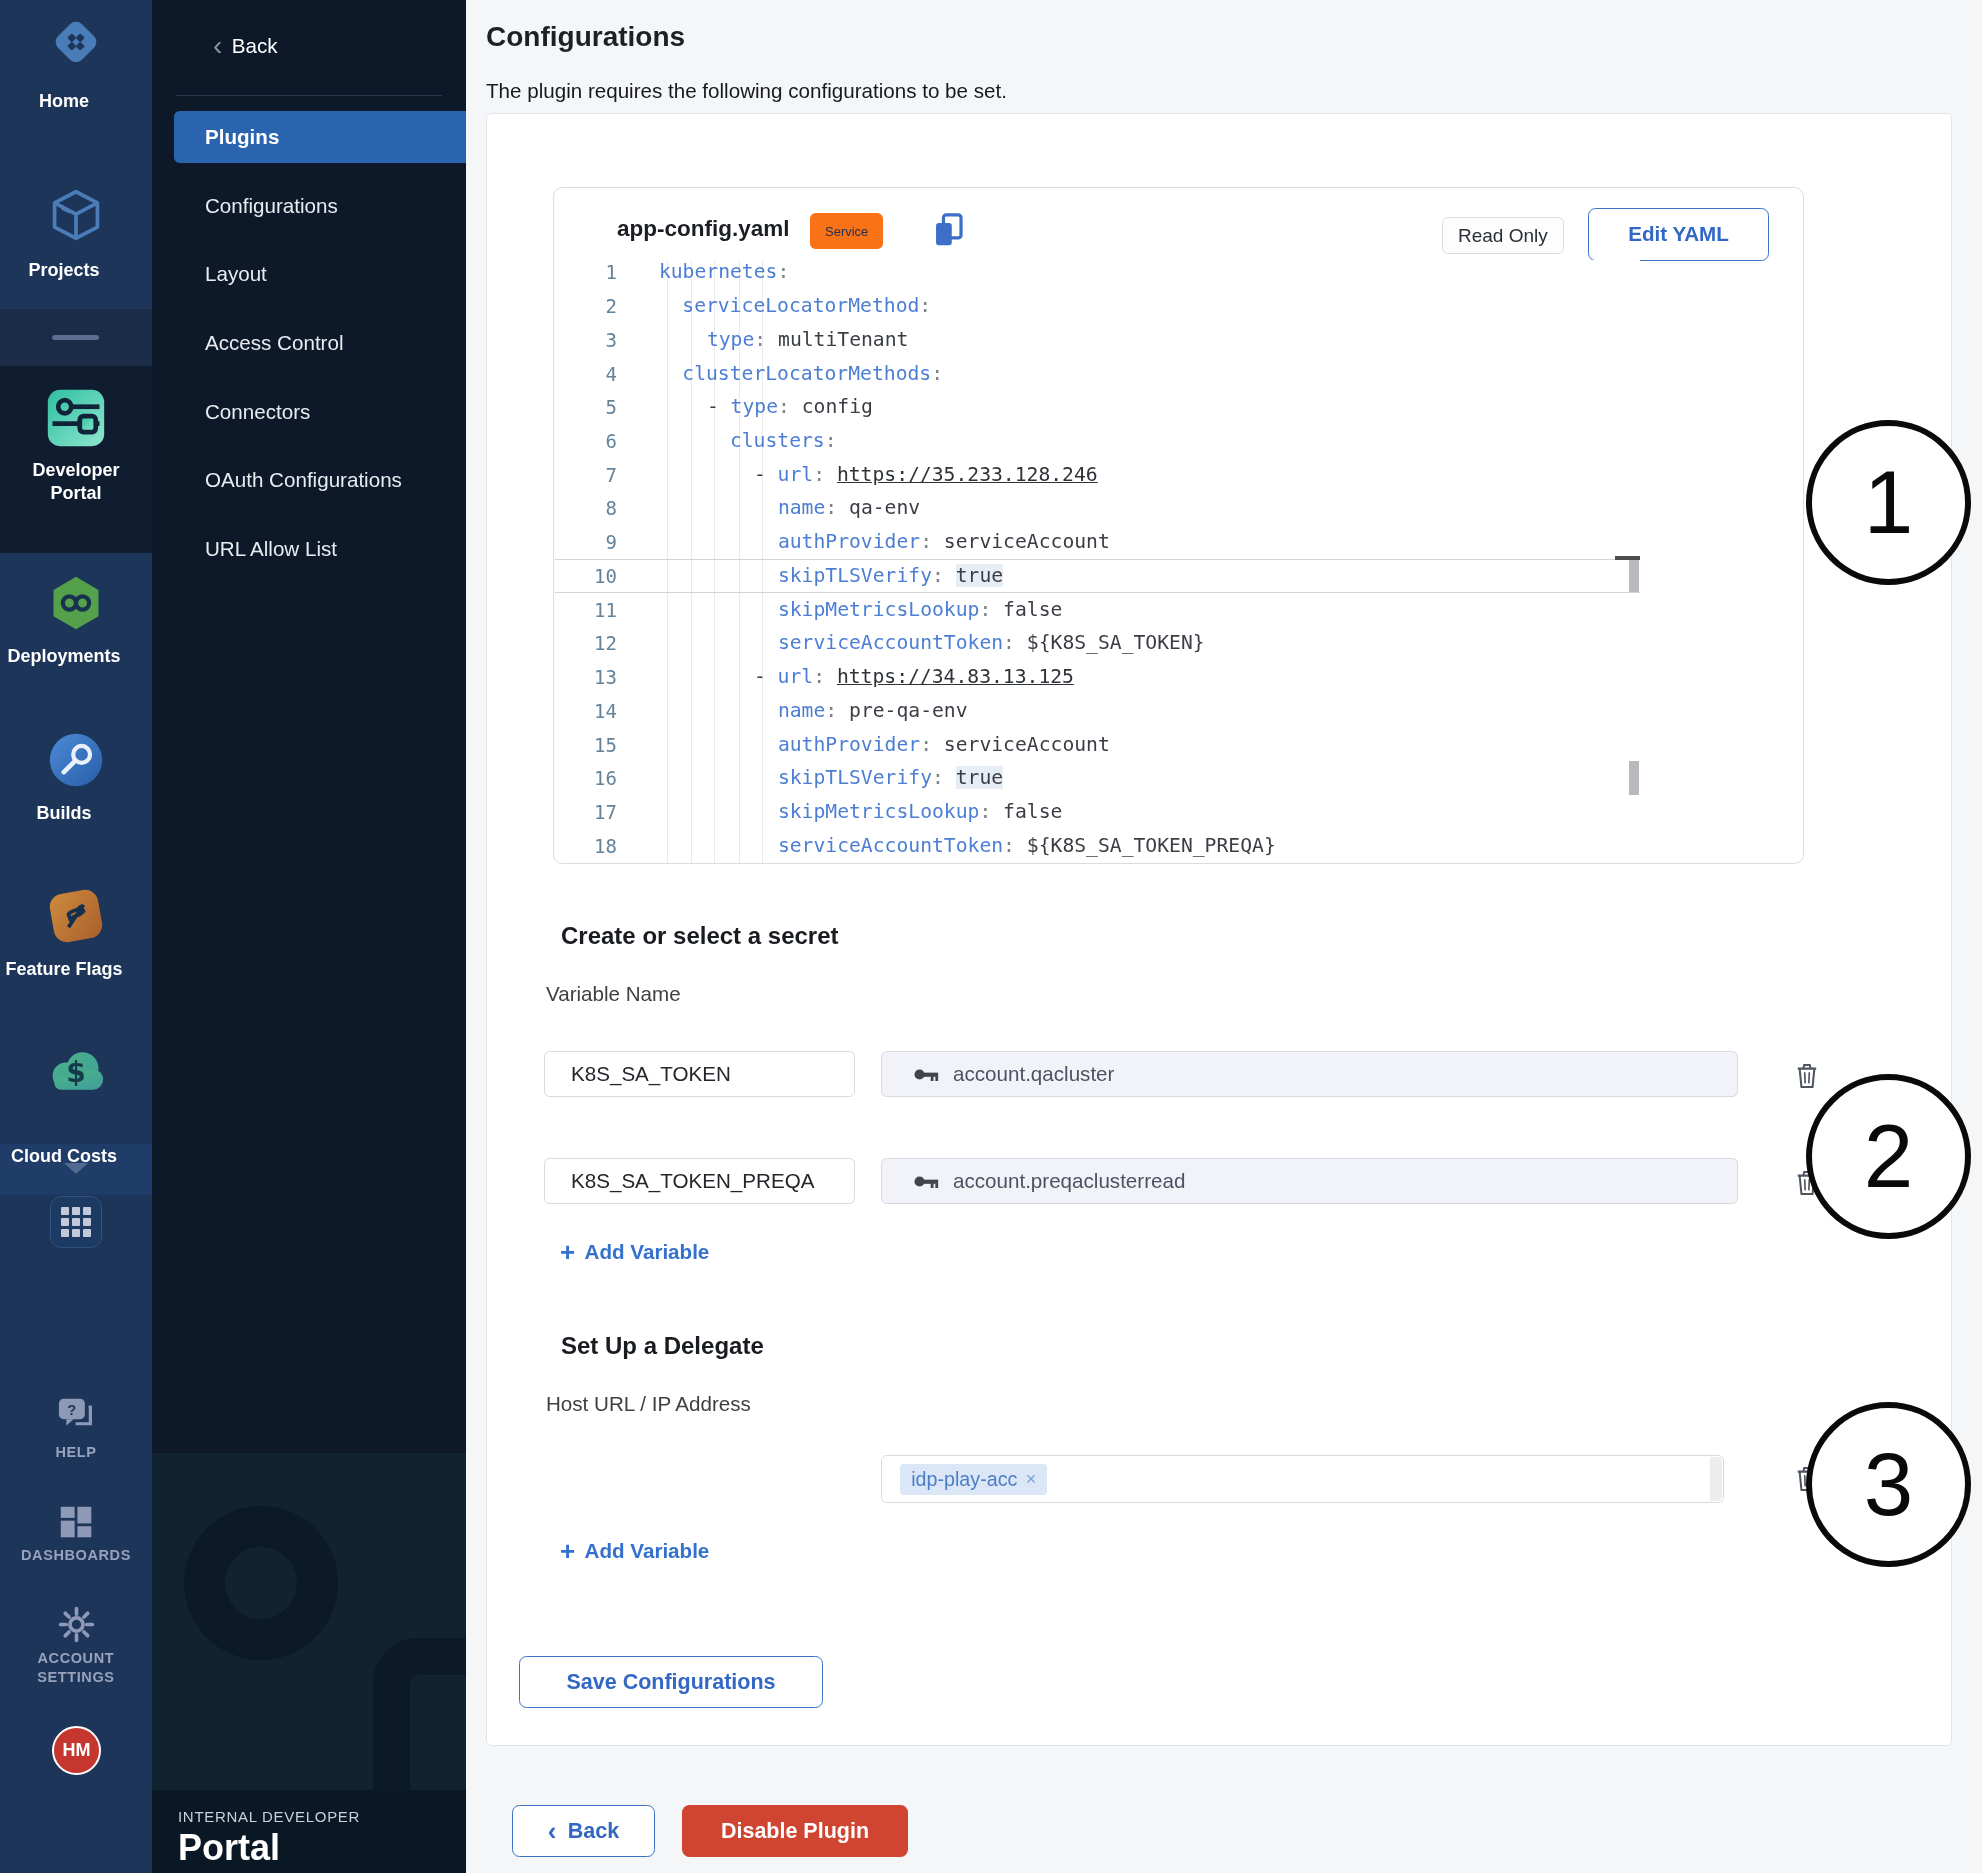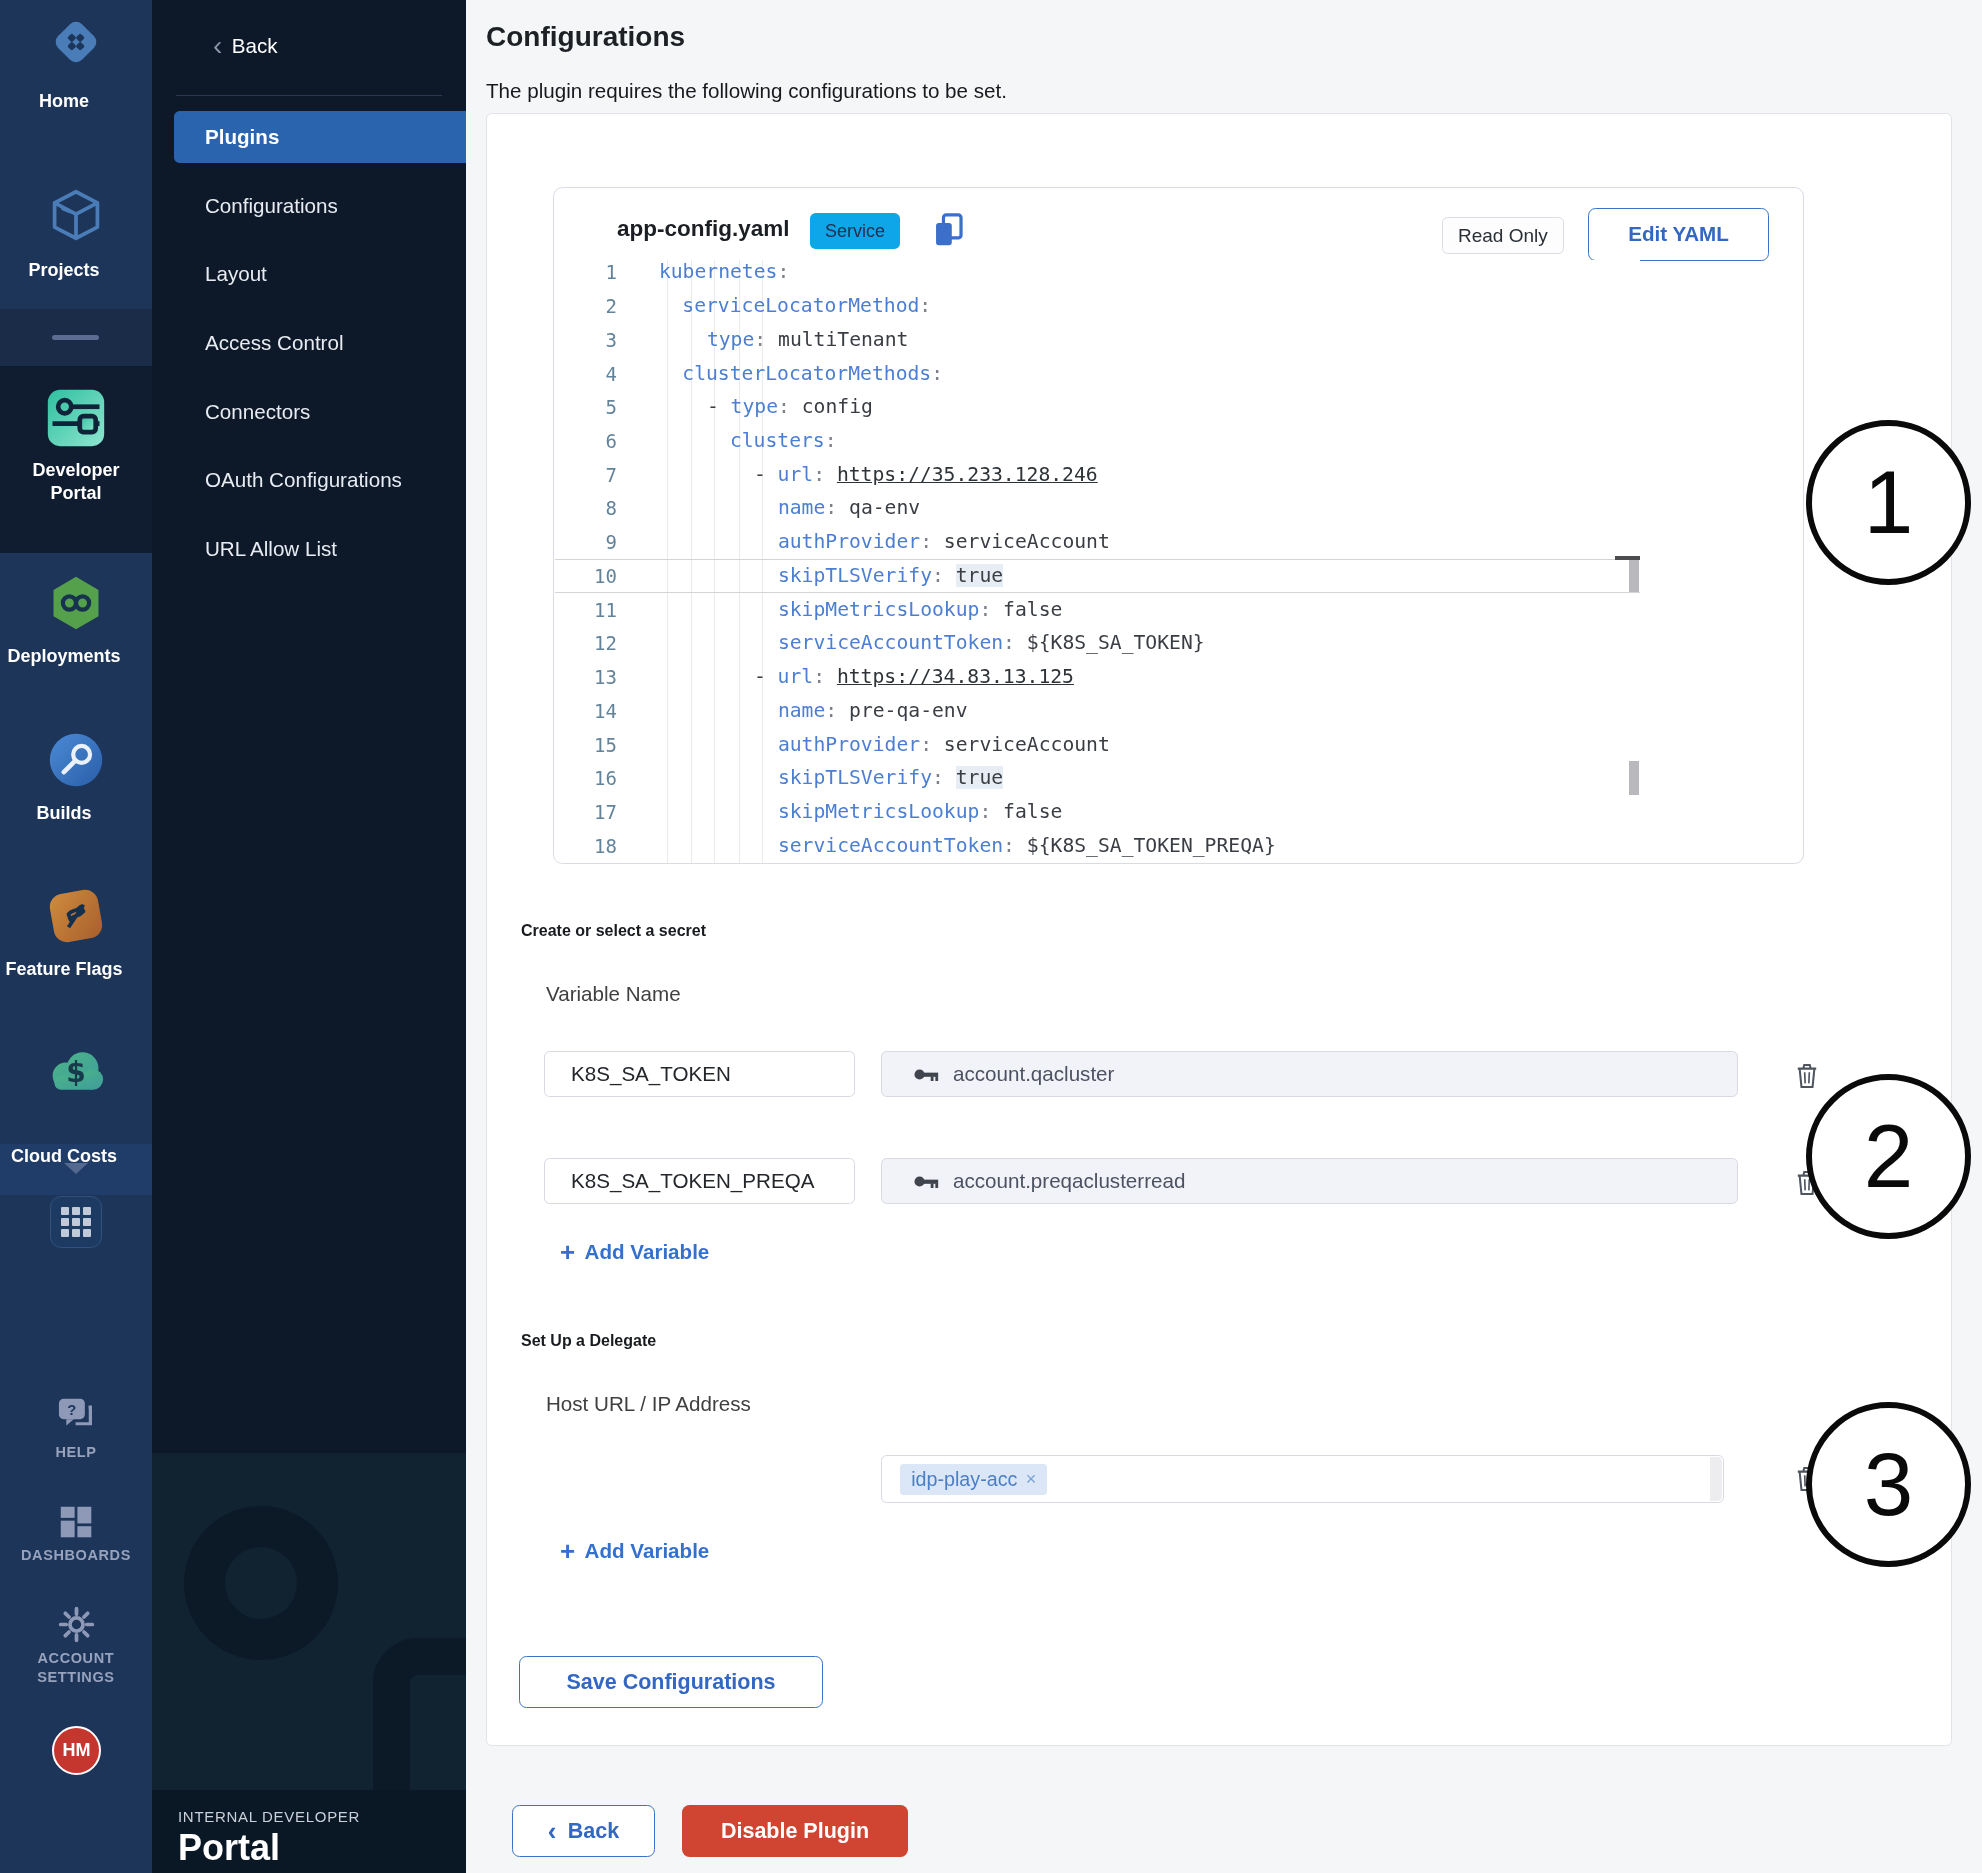--- a/index.html
+++ b/index.html
@@ -40,40 +40,40 @@
   #s2-title{left:26px;top:37px;font-size:36px;font-weight:bold;color:#fff;}
 
   
   #page-title{left:486px;top:20.6px;font-size:28px;font-weight:bold;color:#1d2025;}
   #page-subtitle{left:486px;top:79px;font-size:20.6px;color:#17191c;}
   #outer-card{left:486px;top:113px;width:1466px;height:1633px;background:#fff;border:0.9px solid #e0e3e9;border-radius:5.6px;box-sizing:border-box;}
 
   
   #yaml-card{left:553px;top:187px;width:1251px;height:677px;background:#fff;border:0.9px solid #d9dce4;border-radius:9.4px;box-sizing:border-box;overflow:hidden;}
   #yaml-filename{left:63px;top:28px;font-size:22.5px;font-weight:bold;color:#1b1e23;}
-  #yaml-badge{left:256px;top:25px;height:36px;padding:0 15px;background:#0ea5e9;border-radius:5.6px;display:flex;align-items:center;font-size:18px;color:#25304e;}
+  #yaml-badge{left:256px;top:25px;height:36px;padding:0 15px;background:#f97316;border-radius:5.6px;display:flex;align-items:center;font-size:13px;color:#25304e;}
   #copy-icon{left:379px;top:24px;}
   #read-only{left:888px;top:29px;height:35px;padding:0 15px;border:0.9px solid #d9dce3;border-radius:5.6px;display:flex;align-items:center;font-size:19px;color:#2a2f36;background:#fdfdfe;}
   #edit-yaml{left:1034px;top:19.7px;width:181px;height:53px;border:1.9px solid #3b72c8;border-radius:7.5px;background:#fff;display:flex;align-items:center;justify-content:center;font-size:20.6px;font-weight:bold;color:#3367c4;box-sizing:border-box;cursor:pointer;}
 
   #code-vp{left:0.9px;top:72px;width:1085px;height:604px;overflow:hidden;background:#fff;}
   .guide{position:absolute;top:0;bottom:0;width:0.9px;background:#ebebeb;}
   .cl{position:absolute;left:0;width:100%;height:34px;display:flex;font-family:"DejaVu Sans Mono",monospace;font-size:19.7px;line-height:34px;white-space:pre;}
   .ln{width:62px;text-align:right;color:#63839a;flex:none;font-size:19px;}
   .ct{margin-left:42px;color:#3a3e44;}
   .k{color:#4c7ed3;}
   .pn{color:#7d828a;}
   .v-link{text-decoration:underline;color:#2e3338;}
   .v-hl{background:#e7edf5;}
   #cur-line{left:0;top:299px;width:1085px;height:34px;border-top:0.9px solid #d4d4d6;border-bottom:0.9px solid #d4d4d6;box-sizing:border-box;pointer-events:none;}
   #ruler-cursor{left:1060px;top:296px;width:41px;height:3.7px;background:#4d4d50;}
   .ruler-mark{position:absolute;left:1074px;width:10.3px;background:#b9b9bd;}
 
   
-  .sec-heading{position:absolute;font-size:16px;font-weight:bold;color:#181b1f;}
+  .sec-heading{position:absolute;font-size:24px;font-weight:bold;color:#181b1f;margin-left:40px;}
   .col-label{position:absolute;font-size:20.6px;color:#404040;}
   .name-input{position:absolute;width:311px;height:46px;background:#fff;border:0.9px solid #d7dae2;border-radius:5.6px;box-sizing:border-box;display:flex;align-items:center;padding-left:26px;font-size:20.6px;color:#23262b;}
   .secret-field{position:absolute;width:857px;height:46px;background:#f2f3f8;border:0.9px solid #d7dae2;border-radius:5.6px;box-sizing:border-box;display:flex;align-items:center;padding-left:32px;gap:13px;font-size:20.6px;color:#4d5262;cursor:pointer;}
   .trash{position:absolute;width:24px;height:28px;cursor:pointer;}
   .add-var{position:absolute;display:flex;align-items:center;gap:9.4px;cursor:pointer;}
   .add-var .plus{font-size:26px;font-weight:bold;color:#3470cd;line-height:26px;}
   .add-var .lbl{font-size:20.6px;font-weight:600;color:#3470cd;}
   #tag-field{left:881px;top:1455px;width:843px;height:48px;background:#fff;border:0.9px solid #d7dae2;border-radius:5.6px;box-sizing:border-box;}
   #tag-chip{position:absolute;left:18px;top:8.4px;height:31px;background:#dbe7f7;border-radius:3.7px;display:flex;align-items:center;padding:0 11.2px;gap:8.4px;}
   #tag-chip .t{font-size:19.7px;color:#4c7ec6;}

